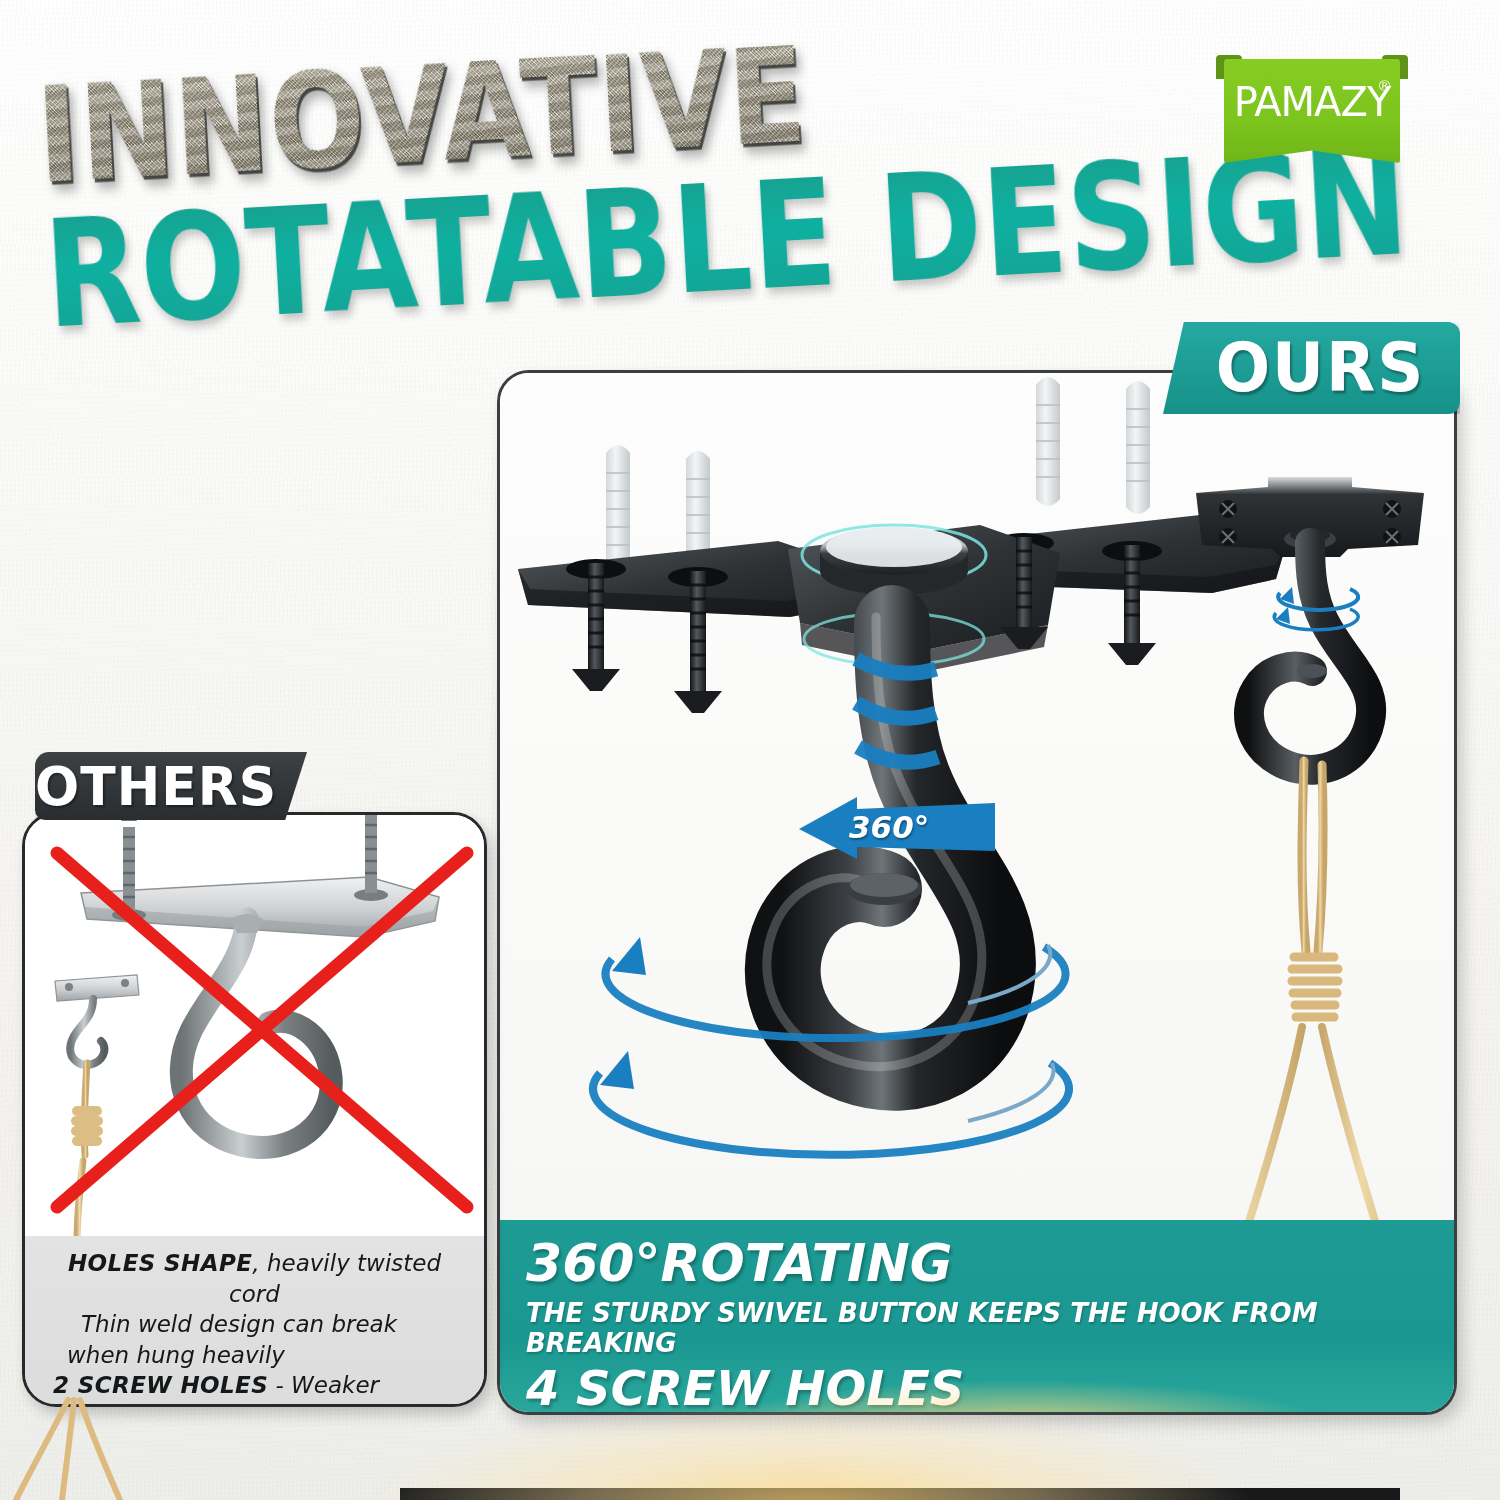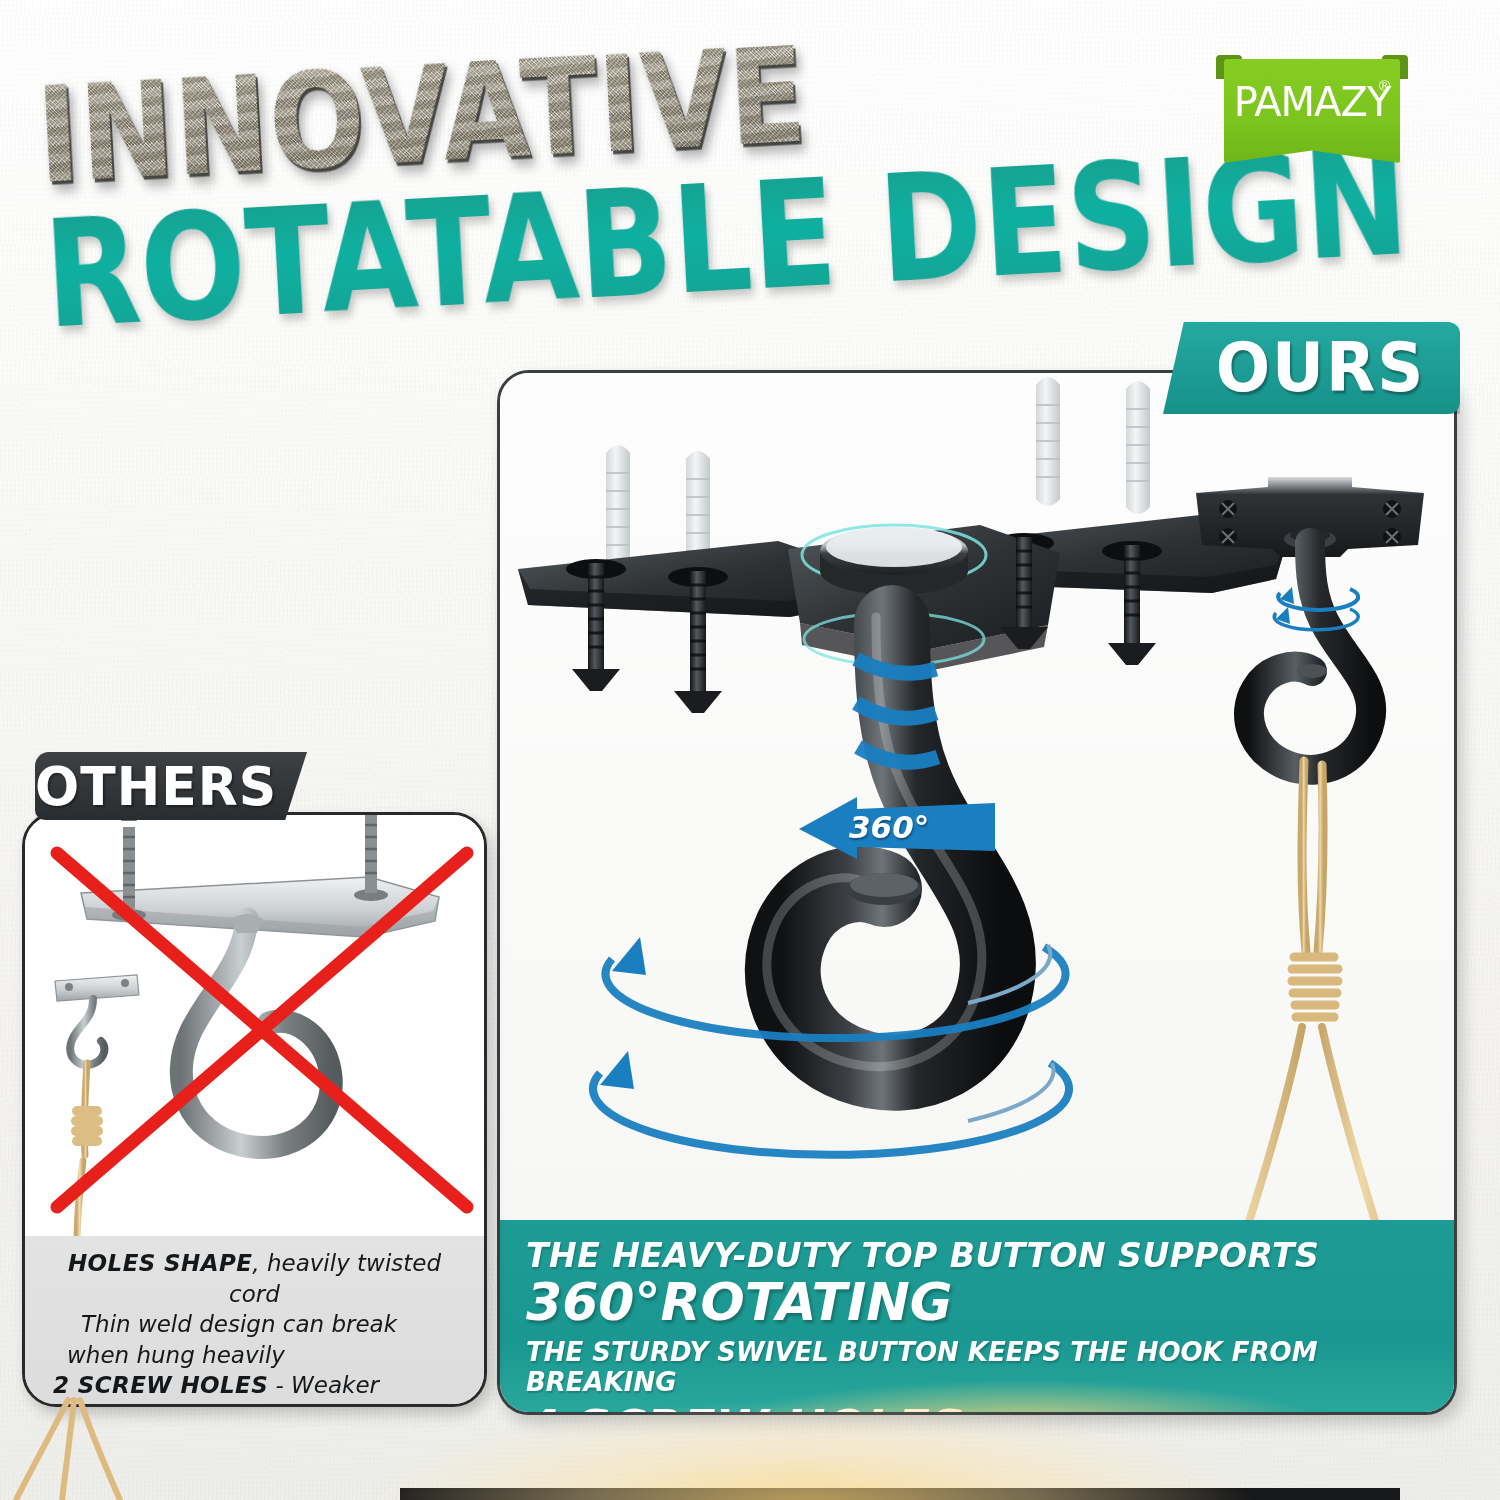--- a/index.html
+++ b/index.html
@@ -441,21 +441,20 @@
 
       <div class="deg-badge no-sel" style="left:295px;top:422px">
         <svg width="200" height="70" viewBox="0 0 200 70">
           <path d="M200 8 L62 14 L62 2 L4 34 L62 64 L62 52 L200 56 Z" fill="#1a7fc1"></path>
         </svg>
         <span>360°</span>
       </div>
     </div>
 
     <div class="teal-panel no-sel">
-      <div class="tp-l1">THE HEAVY-DUTY TOP BUTTON SUPPORTS</div>
       <div class="tp-l2">360°ROTATING</div>
       <div class="tp-l3">THE STURDY SWIVEL BUTTON KEEPS THE HOOK FROM BREAKING</div>
       <div class="tp-l4">
         <span class="big">4 SCREW HOLES</span>
       </div>
     </div>
   </div>
 
   <div class="ours-badge no-sel">
     <span>OURS</span>

